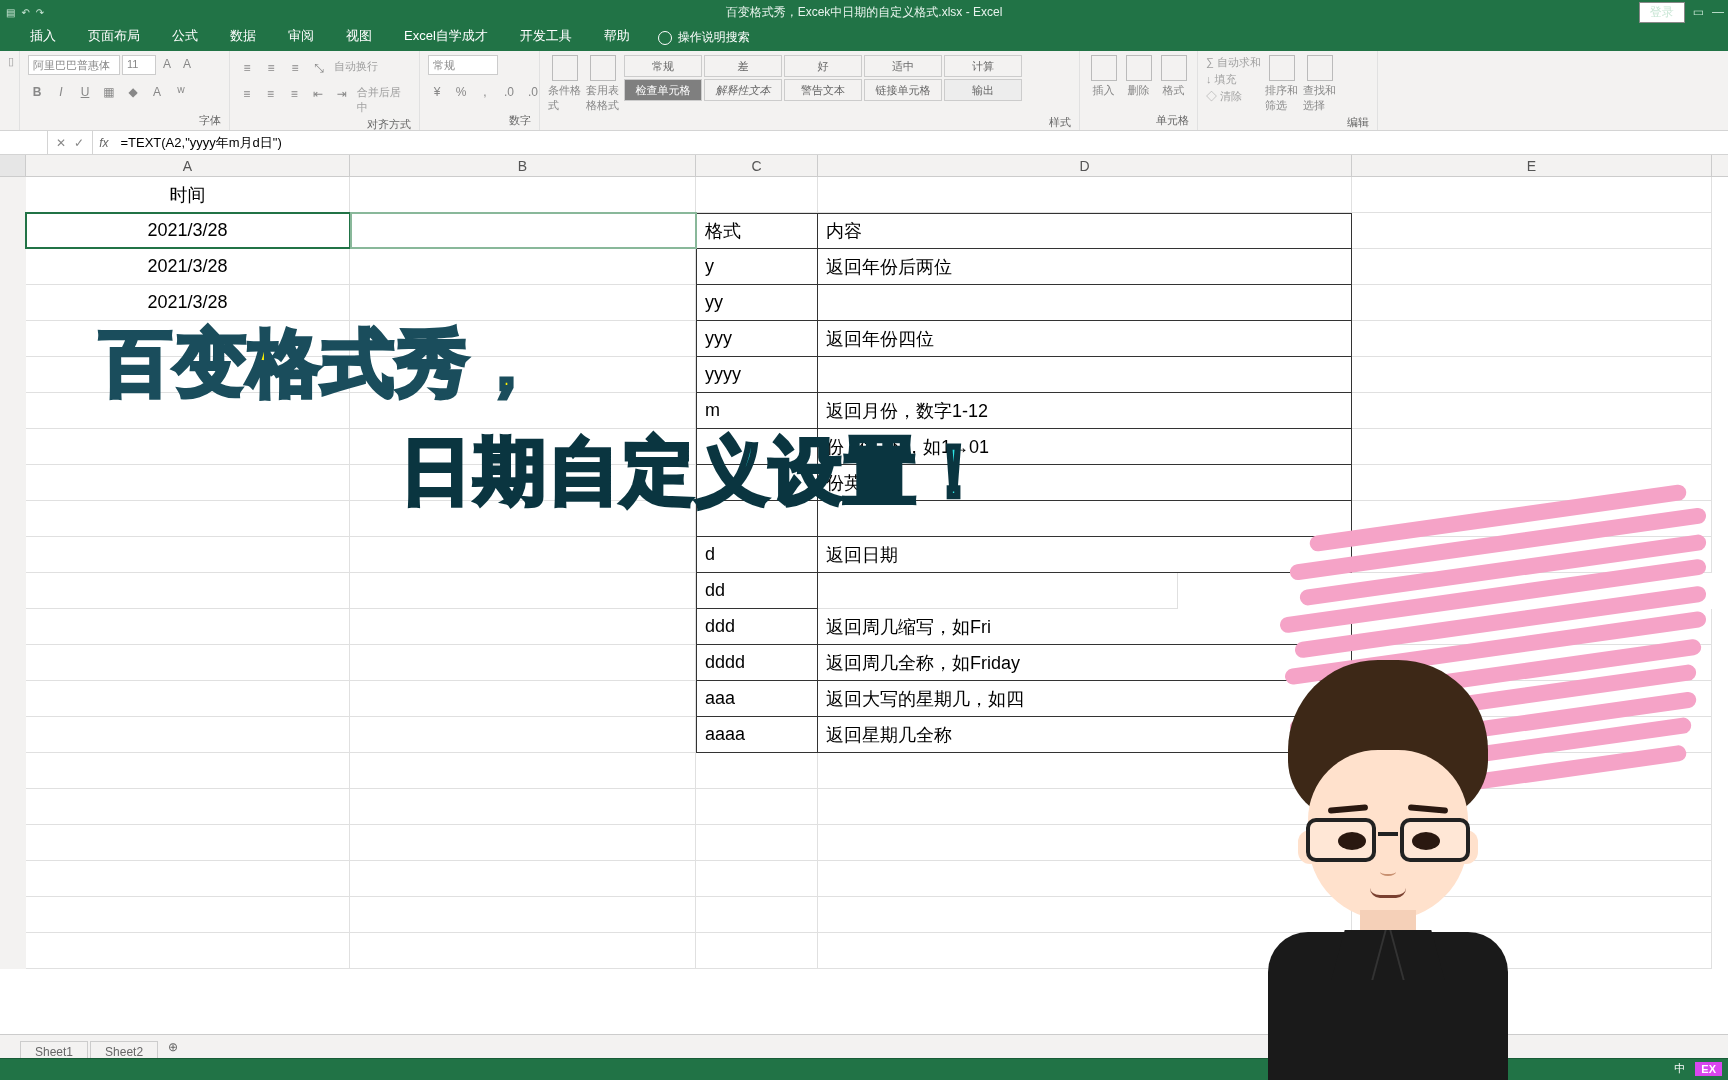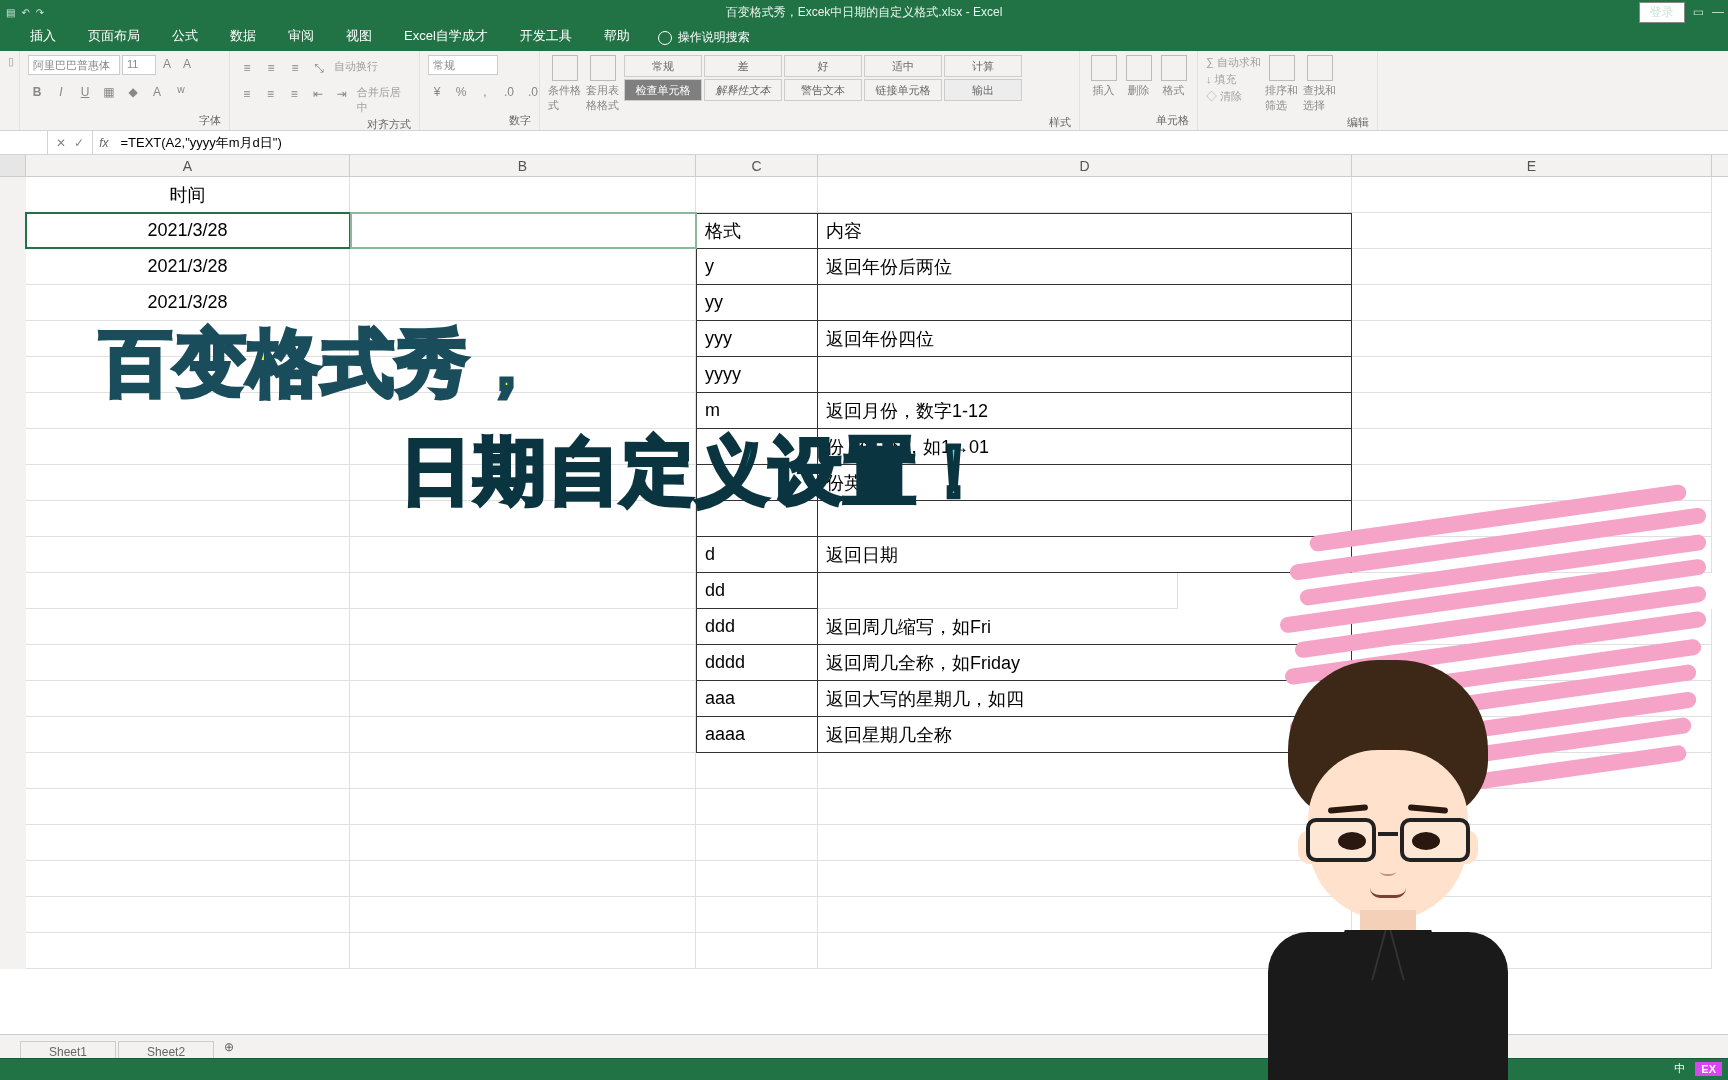--- a/index.html
+++ b/index.html
@@ -87,21 +87,21 @@
 .mouth { position: absolute; top: 248px; left: 162px; width: 36px; height: 10px; border-bottom: 3px solid #7a4030; border-radius: 0 0 20px 20px; }
 .neck { position: absolute; top: 270px; left: 152px; width: 56px; height: 30px; background: #f5d0b8; }
 .body { position: absolute; top: 292px; left: 60px; width: 240px; height: 160px; background: #1a1a1a; border-radius: 40px 40px 0 0; }
 .collar { position: absolute; top: 290px; left: 140px; width: 80px; height: 40px; background: #1a1a1a; }
 .collar::before, .collar::after { content: ''; position: absolute; top: 0; width: 40px; height: 50px; background: #1a1a1a; }
 .collar::before { left: -10px; transform: skew(-15deg); border-right: 2px solid #333; }
 .collar::after { right: -10px; transform: skew(15deg); border-left: 2px solid #333; }
 .shirt { position: absolute; top: 294px; left: 164px; width: 32px; height: 24px; background: #e8e8e8; border-radius: 0 0 16px 16px; }
 
 .sheet-tabs { position: absolute; bottom: 22px; left: 0; right: 0; height: 24px; background: #f3f2f1; border-top: 1px solid #ccc; display: flex; align-items: center; padding-left: 20px; gap: 2px; font-size: 12px; }
-.sheet-tab { padding: 3px 28px; background: #fff; border: 1px solid #ccc; border-bottom: none; color: #333; margin-top: 9px; }
+.sheet-tab { padding: 3px 14px; background: #fff; border: 1px solid #ccc; border-bottom: none; color: #333; margin-top: 9px; }
 .sheet-tab.inactive { background: #f3f2f1; color: #666; }
 .add-sheet { padding: 3px 8px; color: #666; }
 
 .statusbar { position: absolute; bottom: 0; left: 0; right: 0; height: 22px; background: #217346; border-top: 1px solid #185c37; }
 .statusbar-right { position: absolute; right: 6px; top: 2px; display: flex; gap: 10px; align-items: center; color: #fff; font-size: 11px; }
 .ex-badge { background: #d946ef; color: #fff; font-size: 11px; padding: 1px 6px; font-weight: bold; }
 </style>
 </head>
 <body>
 

